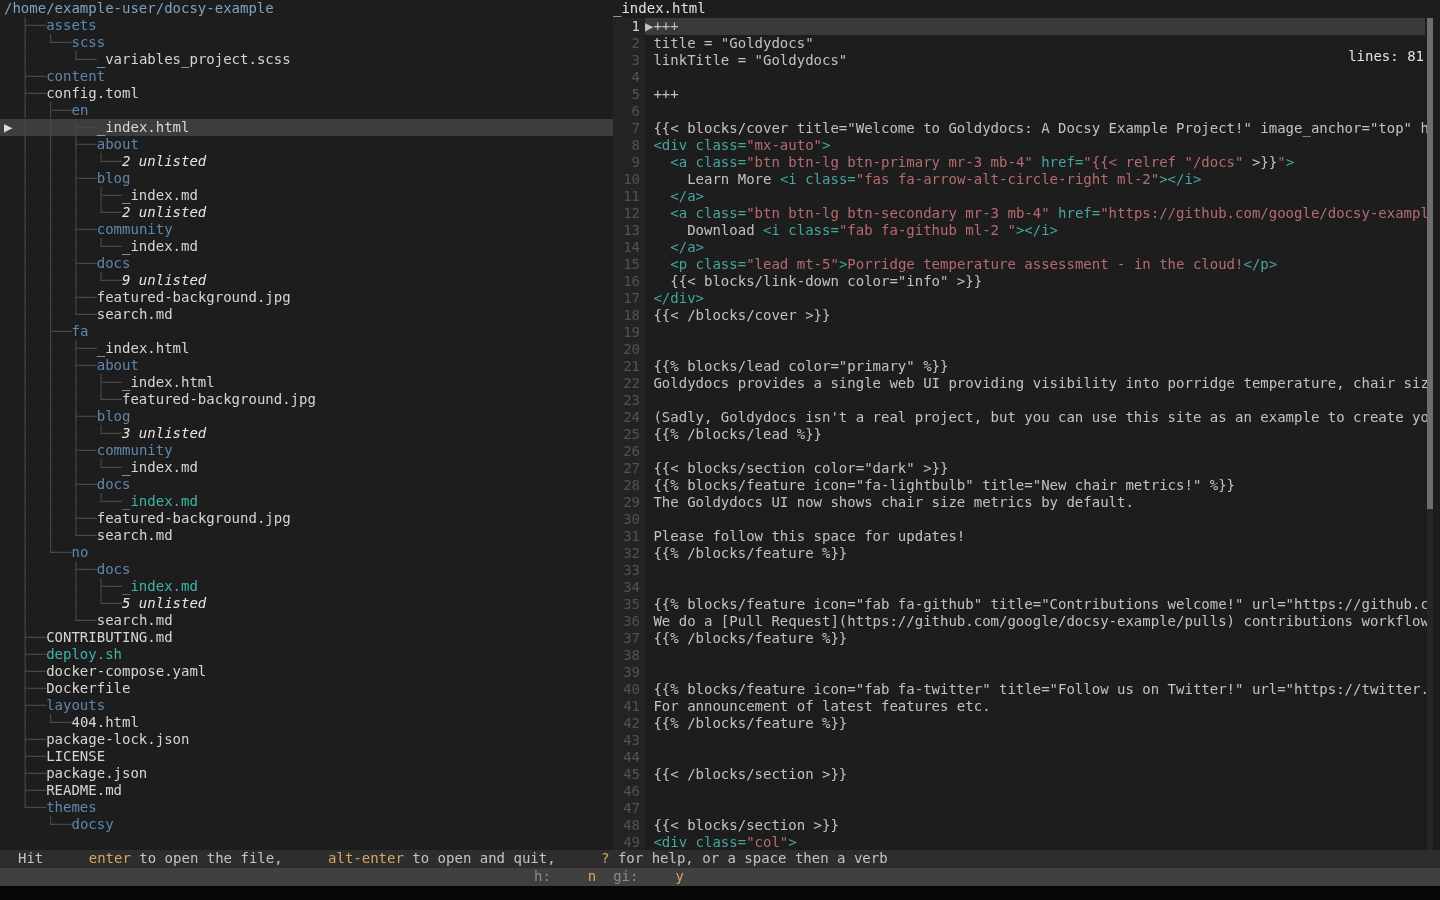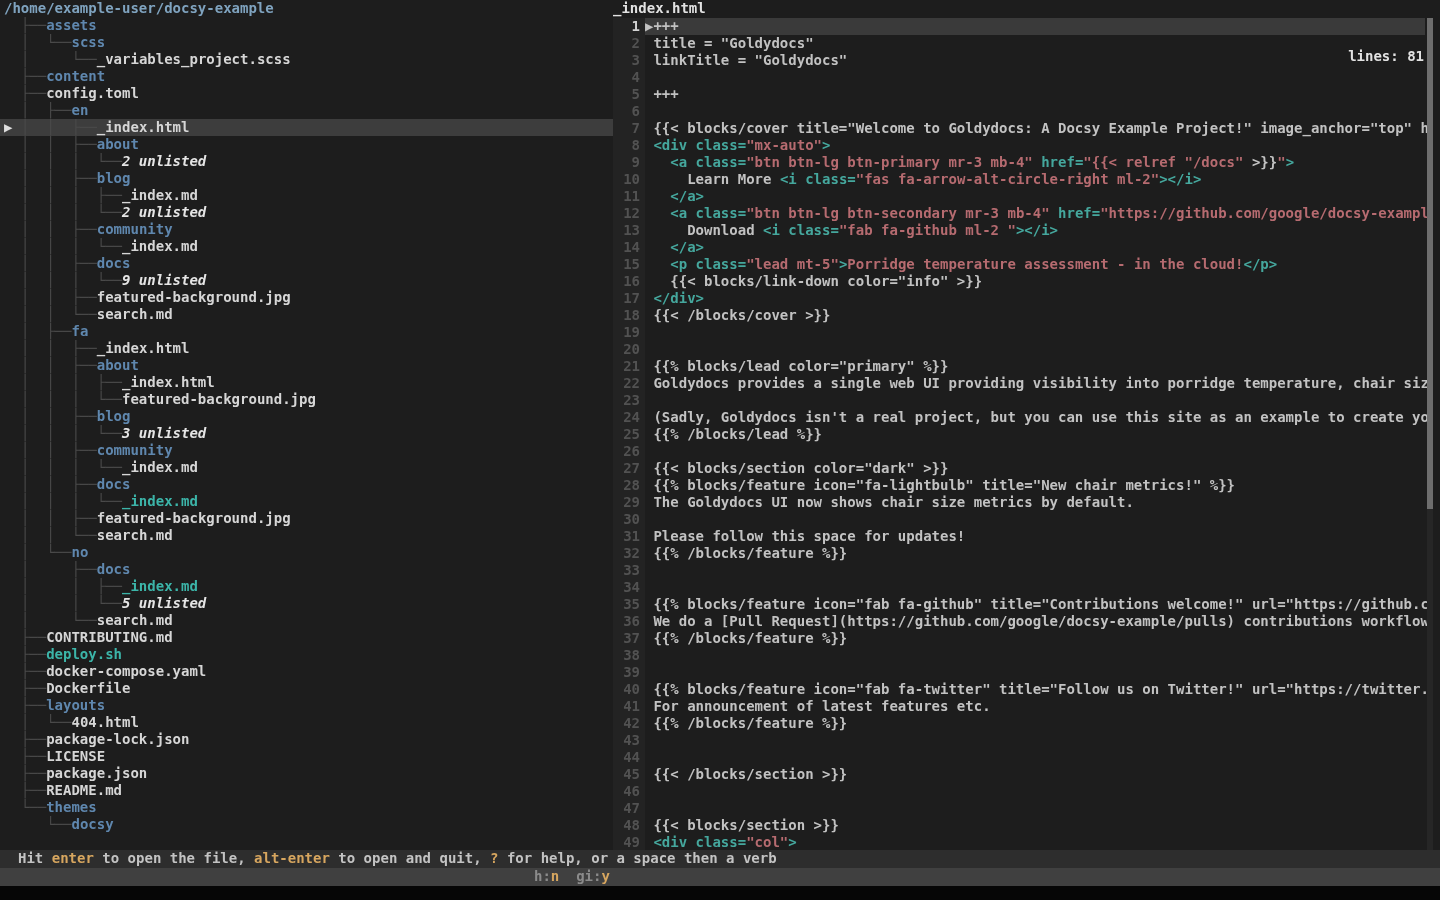--- a/index.html
+++ b/index.html
@@ -2,21 +2,21 @@
 <html><head>
 <meta charset="utf-8">
 <style>
   * { margin:0; padding:0; box-sizing:border-box; }
   html,body { width:1440px; height:900px; overflow:hidden; }
   body {
     background:#1d1d1d;
     font-family:"DejaVu Sans Mono","Liberation Mono",monospace;
     font-size:14px; line-height:17px; color:#c8c8c8;
   }
-  .app { position:relative; width:1196px; height:900px; background:#1d1d1d;font-weight:bold; }
+  .app { position:relative; width:1196px; height:900px; background:#1d1d1d; }
 
   
   .tree-pane { position:absolute; left:0; top:0; width:613px; height:850px; overflow:hidden; }
   .path-row { height:17px; padding-left:4px; white-space:pre; color:#7fa3bf; }
   .trow { height:17px; white-space:pre; padding-left:4px; }
   .trow.sel { background:#3d3d3d; }
   .mark { color:#e0e0e0; }
   .tline { color:#4a4a4a; }
   .tn-dir  { color:#5f87ae; }
   .tn-file { color:#d6d6d6; }
@@ -36,21 +36,21 @@
   .ctext-wrap { display:inline-block; min-width:780px; }
   .seg-fg  { color:#c2c2c2; }
   .seg-tag { color:#45a79d; }
   .seg-str { color:#b66b70; }
 
   .scrollbar { position:absolute; right:7px; top:18px; width:6px; height:832px; background:#262626; }
   .scroll-thumb { position:absolute; left:0; top:0; width:6px; height:59%; background:#6e6e6e; }
 
   
   .status-bar { position:absolute; left:0; top:850px; width:1440px; height:18px; background:#2d2d2d; padding-left:18px; white-space:pre; color:#c3c3c3; }
-  .gold { color:#d7a65f; }
+  .gold { color:#d7a65f;margin-left:37px; }
   .dimk { color:#8b8b8b; }
   .input-bar { position:absolute; left:0; top:868px; width:1440px; height:18px; background:#404040; padding-left:2px; white-space:pre; color:#cfcfcf; }
   .cursor { display:inline-block; width:8px; height:15px; background:#d8d8d8; vertical-align:text-bottom; }
   .hints { position:absolute; left:534px; top:0; white-space:pre; }
   .bottom-strip { position:absolute; left:0; top:886px; width:1440px; height:14px; background:#060606; }
 </style>
 </head>
 <body>
 
 <div class="app">

